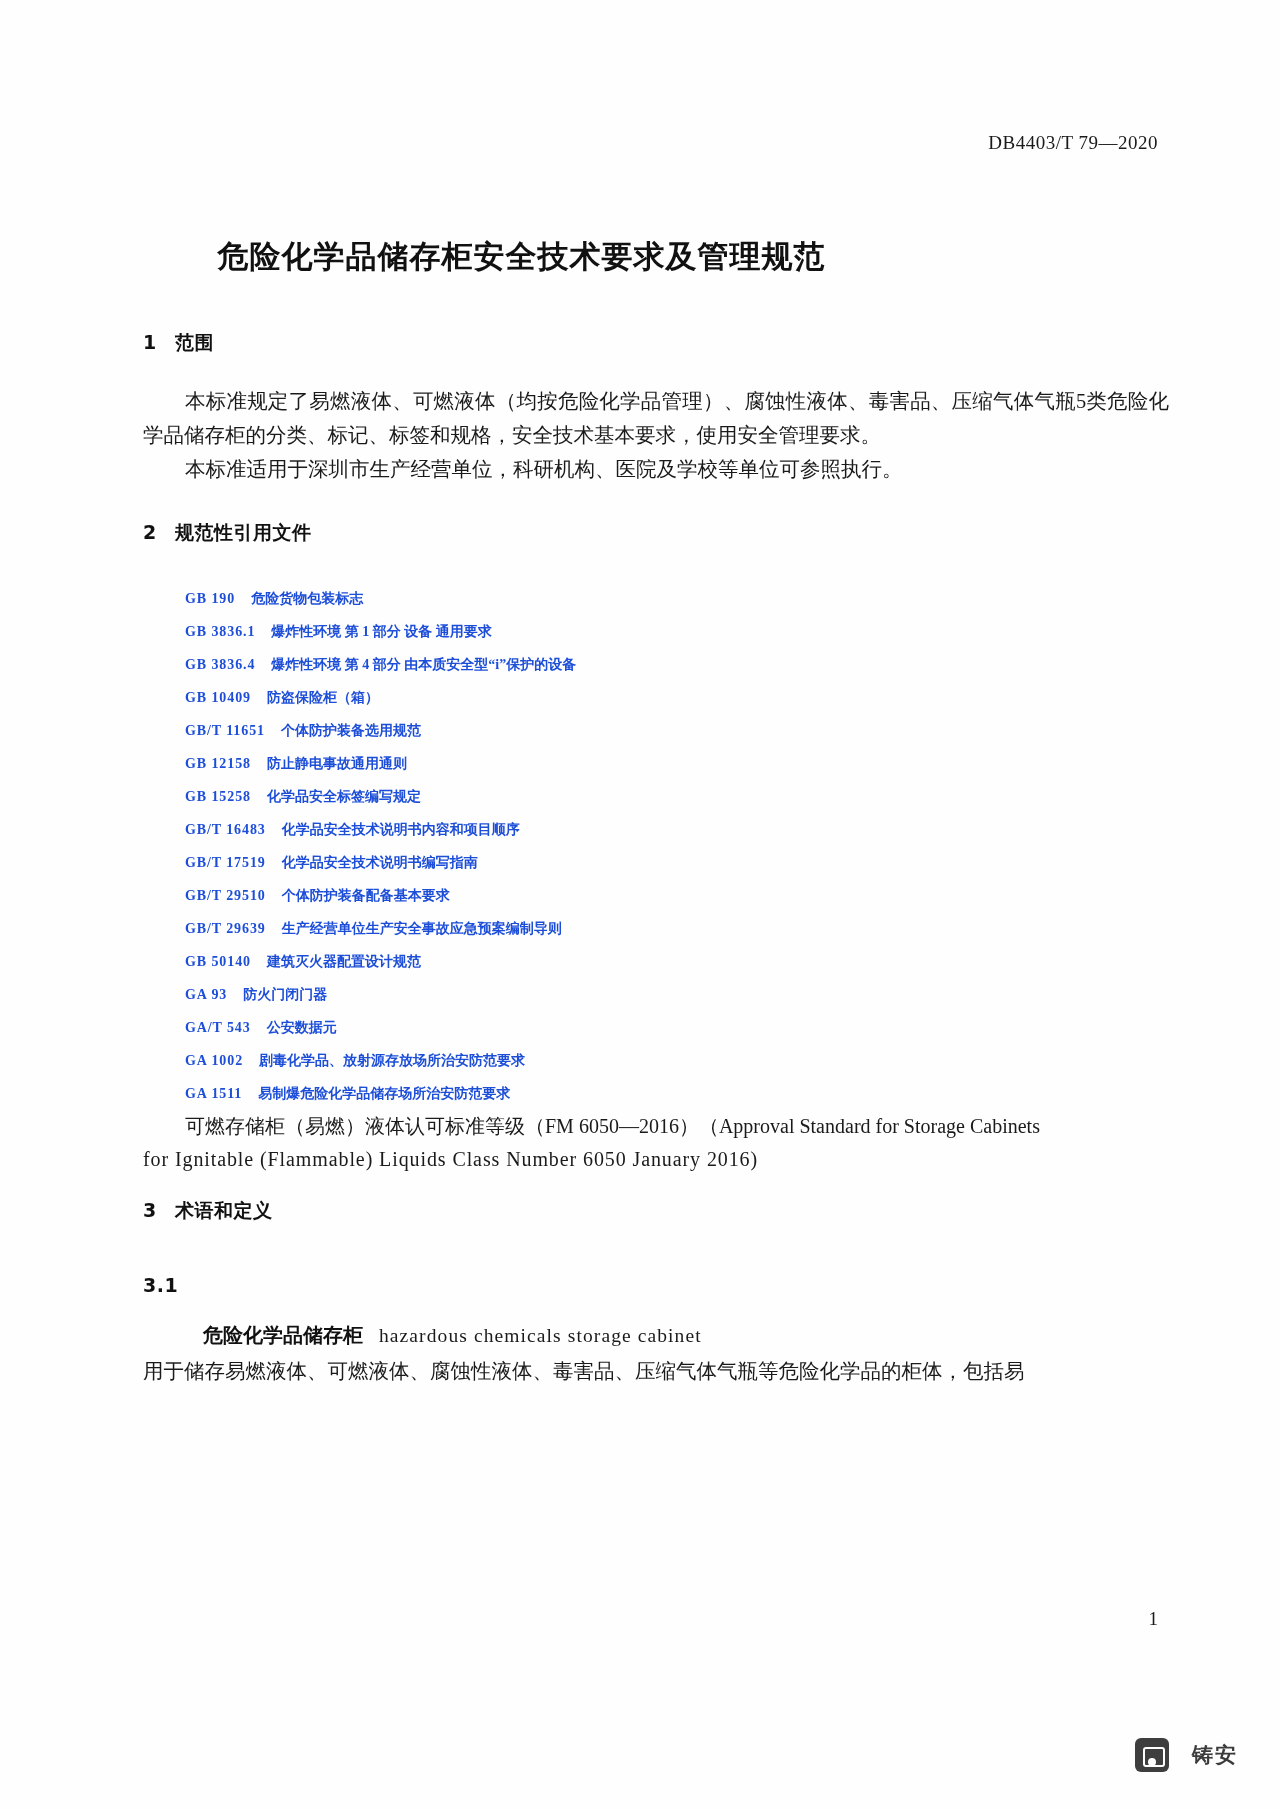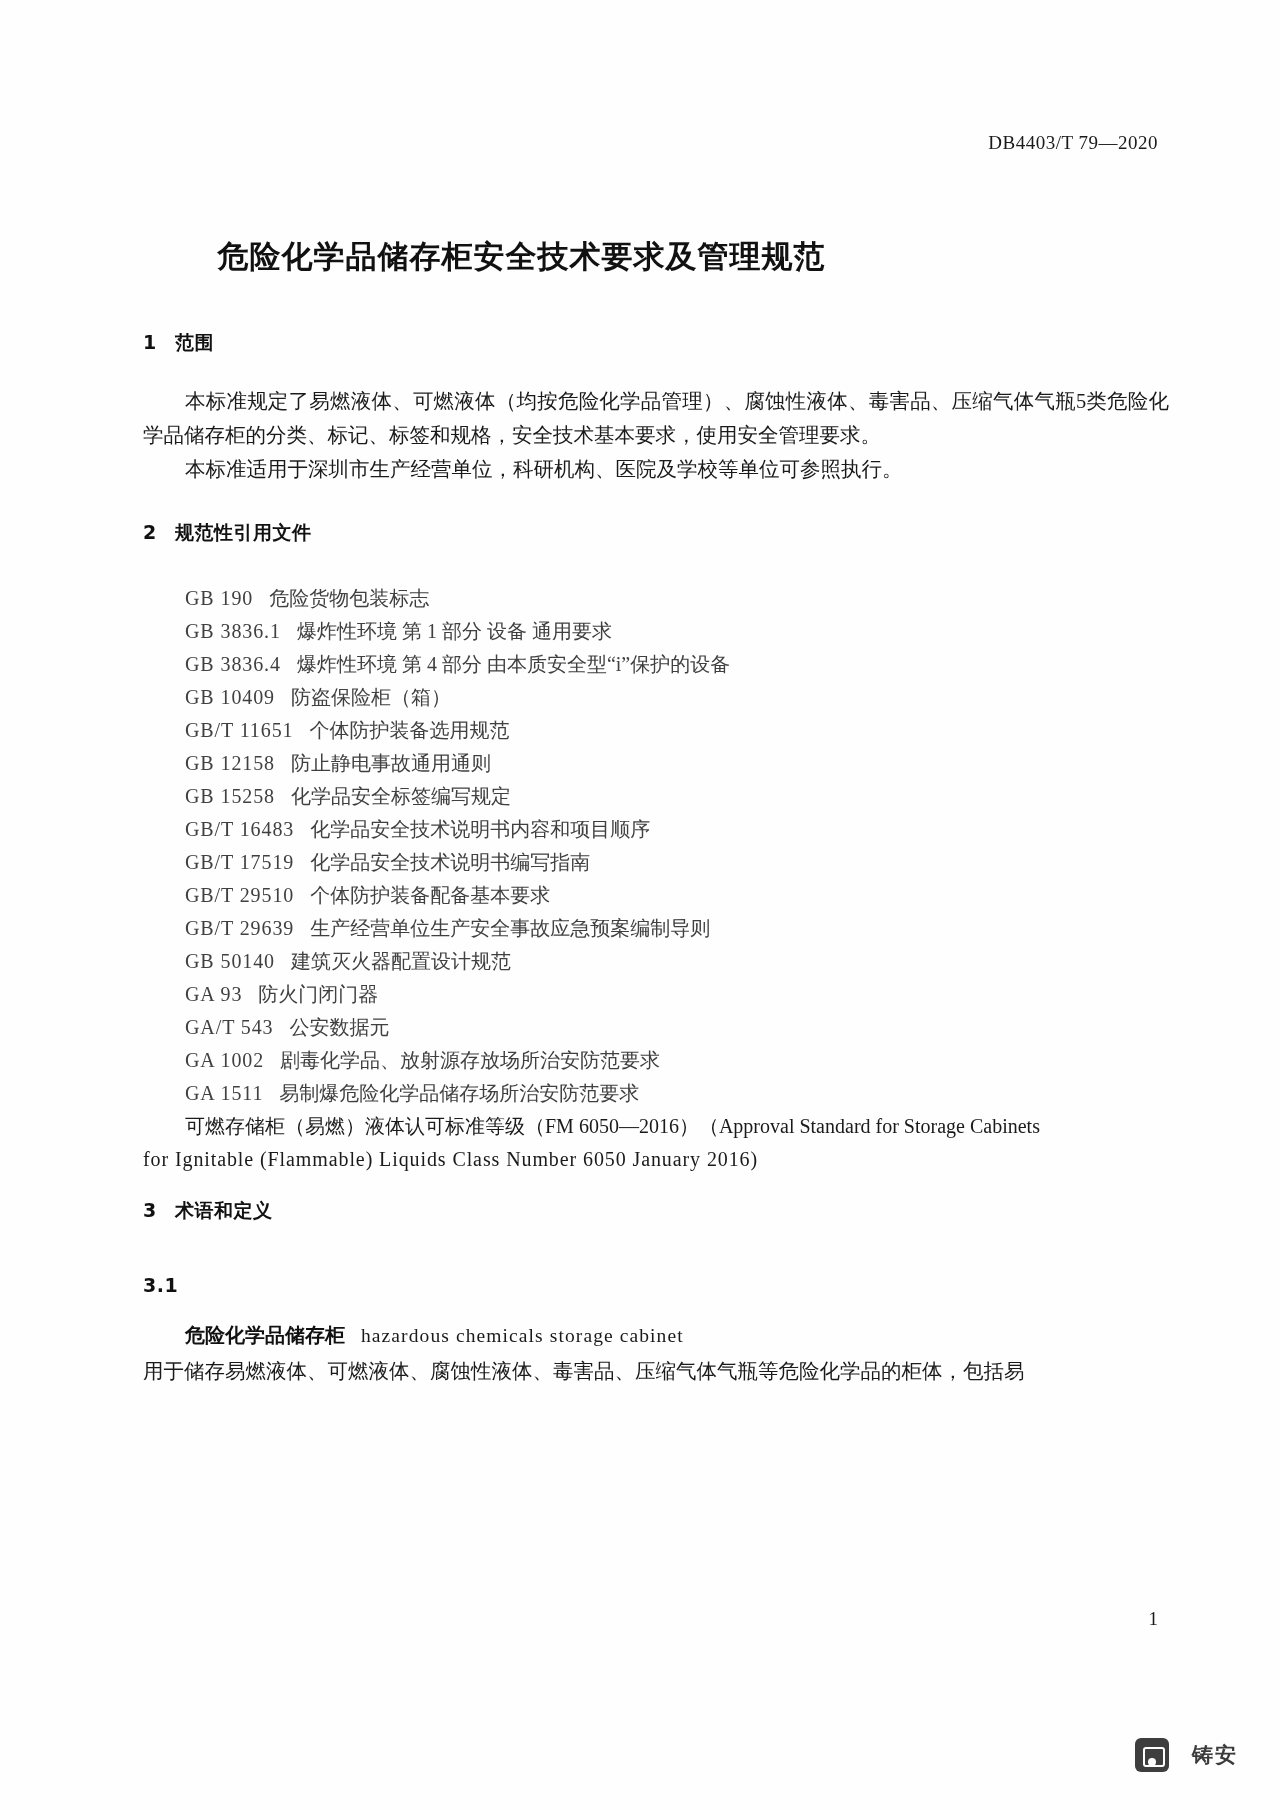--- a/index.html
+++ b/index.html
@@ -68,26 +68,27 @@
     line-height: 34px;
     color: #1a1a1a;
     text-align: justify;
     margin: 0;
   }
   .para.indent {
     text-indent: 42px;
   }
   .ref-line {
     font-family: "Liberation Serif", serif;
-    font-size: 20px;
+    font-size: 14px;
     line-height: 33px;
-    color: #404040;
+    color: #1d4ed8;
     margin: 0;
     padding-left: 42px;
     white-space: nowrap;
+    font-weight: bold;
   }
   .ref-code {
     letter-spacing: 0.6px;
   }
   .ref-gap {
     display: inline-block;
     width: 16px;
   }
   .ref-wrap {
     font-family: "Liberation Serif", serif;
@@ -102,20 +103,21 @@
   }
   .mono-ish {
     font-family: "Liberation Serif", serif;
     letter-spacing: 0.9px;
   }
   .term-cn {
     font-family: Liberation Mono, monospace;
     font-weight: bold;
     font-size: 20px;
     color: #111;
+    margin-left: 18px;
   }
   .term-en {
     font-family: "Liberation Serif", serif;
     font-size: 19.5px;
     letter-spacing: 1.1px;
     color: #1a1a1a;
     margin-top: 12px;
   }
   .page-num {
     position: absolute;

